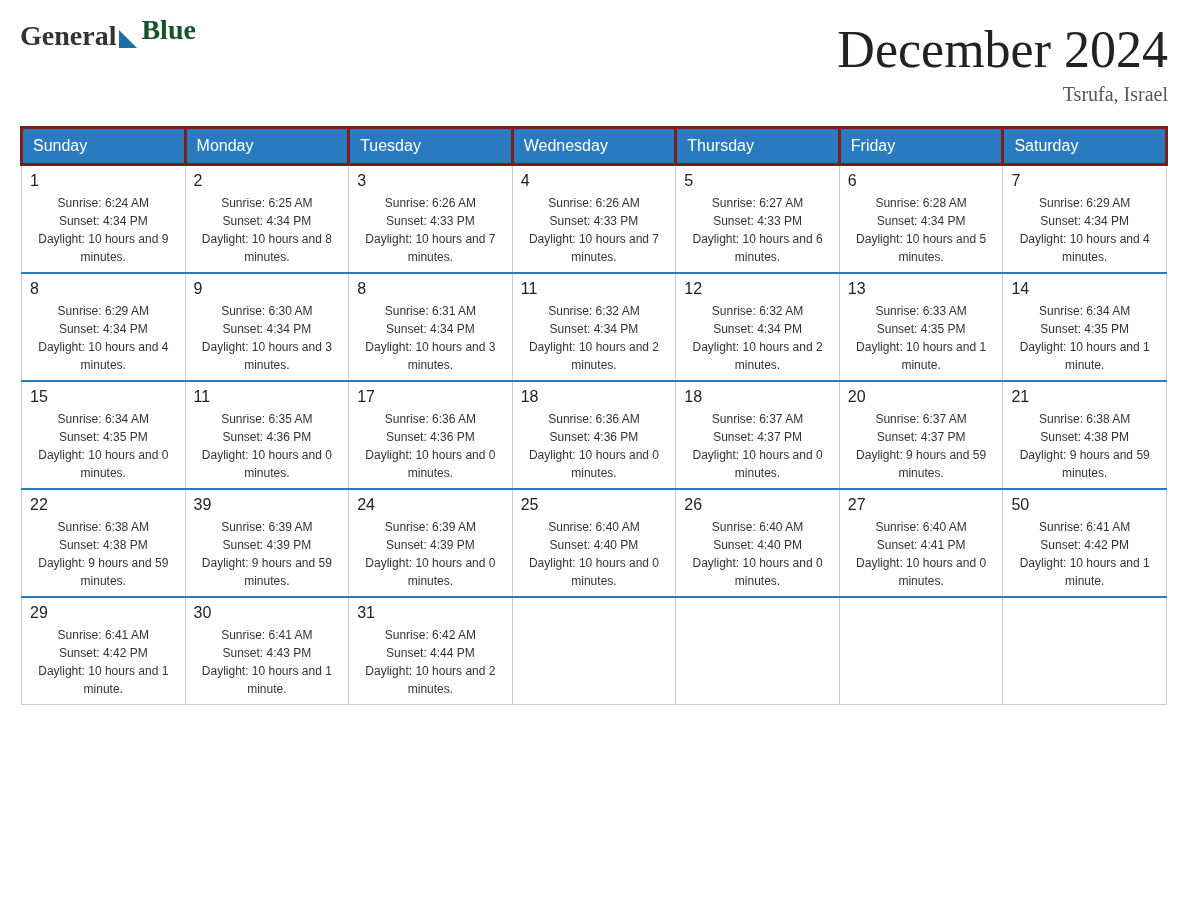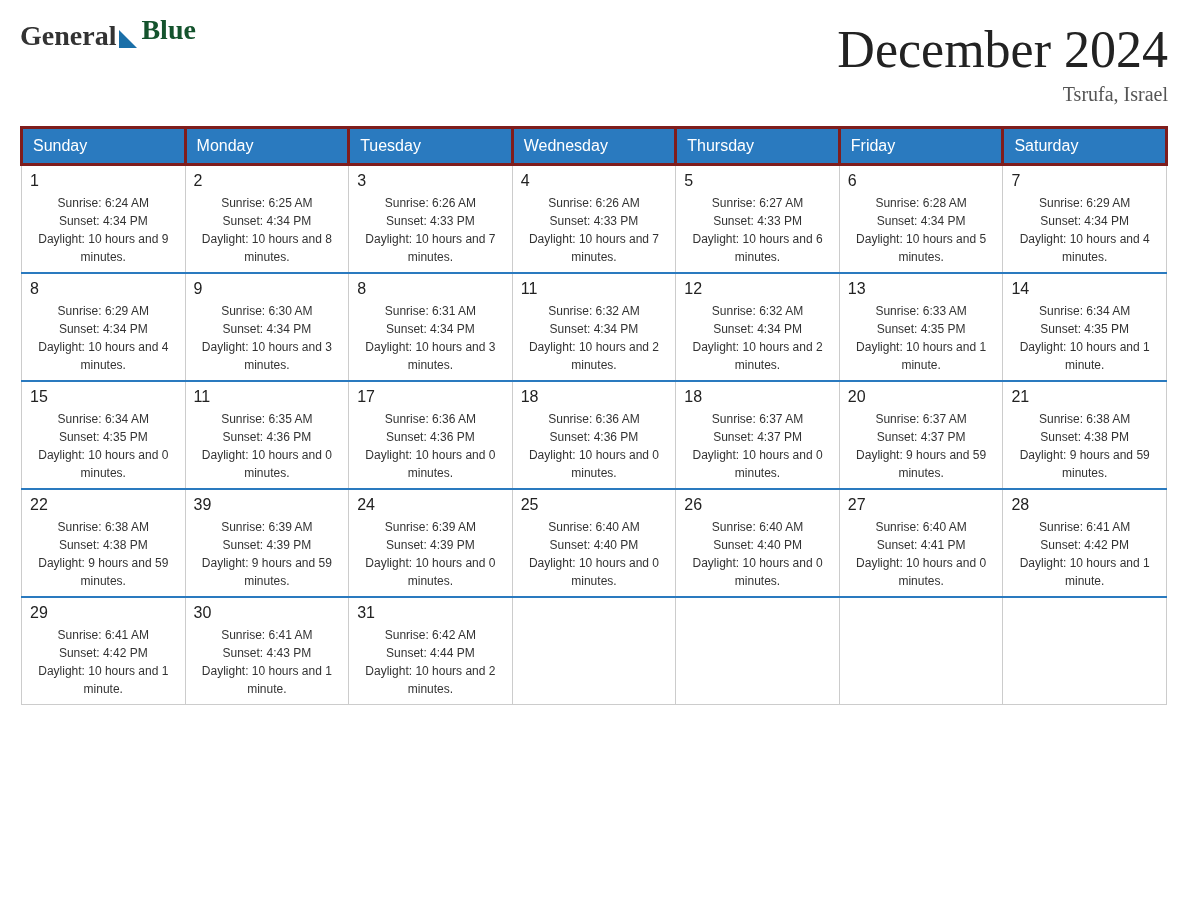--- a/index.html
+++ b/index.html
@@ -354,21 +354,21 @@
       </td>
         <td>
         <div class="day-number">27</div>
         <div class="day-info">
           Sunrise: 6:40 AM<br>
           Sunset: 4:41 PM<br>
           Daylight: 10 hours and 0 minutes.
         </div>
       </td>
         <td>
-        <div class="day-number">28</div>
+        <div class="day-number">50</div>
         <div class="day-info">
           Sunrise: 6:41 AM<br>
           Sunset: 4:42 PM<br>
           Daylight: 10 hours and 1 minute.
         </div>
       </td>
       </tr>
       <tr>
         <td>
         <div class="day-number">29</div>

